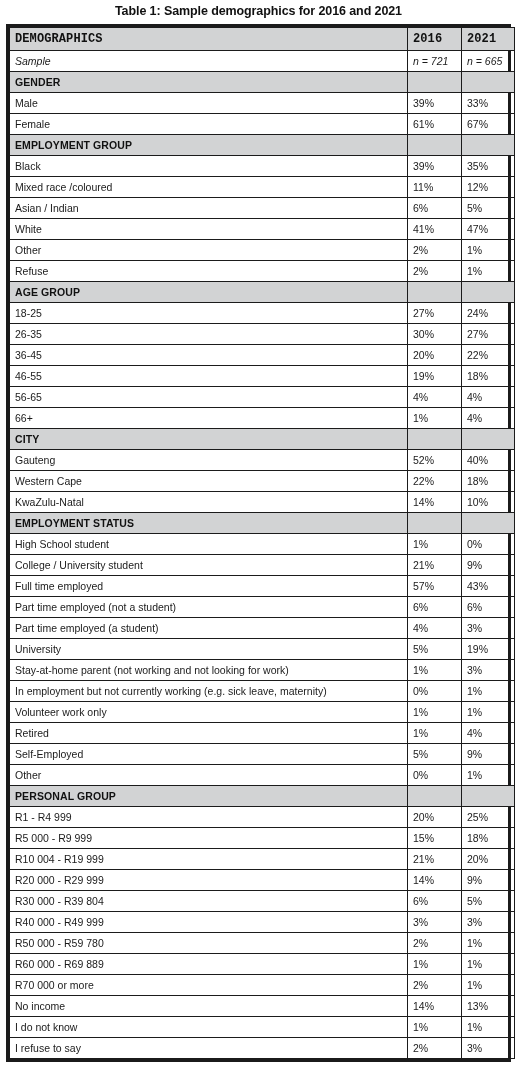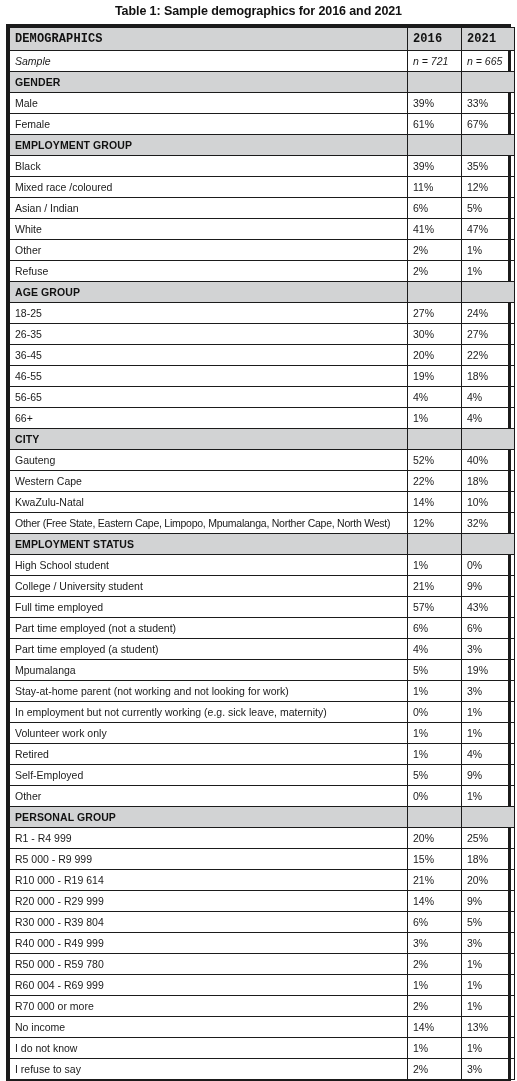--- a/index.html
+++ b/index.html
@@ -211,25 +211,20 @@
           <tr>
             <td>Western Cape</td>
             <td class="num">22%</td>
             <td class="num">18%</td>
           </tr>
           <tr>
             <td>KwaZulu-Natal</td>
             <td class="num">14%</td>
             <td class="num">10%</td>
           </tr>
-          <tr>
-            <td class="tight">Other (Free State, Eastern Cape, Limpopo, Mpumalanga, Norther Cape, North West)</td>
-            <td class="num">12%</td>
-            <td class="num">32%</td>
-          </tr>
           <tr class="section-row">
             <td>EMPLOYMENT STATUS</td>
             <td class="num"></td>
             <td class="num"></td>
           </tr>
           <tr>
             <td>High School student</td>
             <td class="num">1%</td>
             <td class="num">0%</td>
           </tr>
@@ -247,21 +242,21 @@
             <td>Part time employed (not a student)</td>
             <td class="num">6%</td>
             <td class="num">6%</td>
           </tr>
           <tr>
             <td>Part time employed (a student)</td>
             <td class="num">4%</td>
             <td class="num">3%</td>
           </tr>
           <tr>
-            <td>Mpumalanga</td>
+            <td>University</td>
             <td class="num">5%</td>
             <td class="num">19%</td>
           </tr>
           <tr>
             <td>Stay-at-home parent (not working and not looking for work)</td>
             <td class="num">1%</td>
             <td class="num">3%</td>
           </tr>
           <tr>
             <td>In employment but not currently working (e.g. sick leave, maternity)</td>
@@ -297,21 +292,21 @@
             <td>R1 - R4 999</td>
             <td class="num">20%</td>
             <td class="num">25%</td>
           </tr>
           <tr>
             <td>R5 000 - R9 999</td>
             <td class="num">15%</td>
             <td class="num">18%</td>
           </tr>
           <tr>
-            <td>R10 000 - R19 614</td>
+            <td>R10 004 - R19 999</td>
             <td class="num">21%</td>
             <td class="num">20%</td>
           </tr>
           <tr>
             <td>R20 000 - R29 999</td>
             <td class="num">14%</td>
             <td class="num">9%</td>
           </tr>
           <tr>
             <td>R30 000 - R39 804</td>
@@ -322,21 +317,21 @@
             <td>R40 000 - R49 999</td>
             <td class="num">3%</td>
             <td class="num">3%</td>
           </tr>
           <tr>
             <td>R50 000 - R59 780</td>
             <td class="num">2%</td>
             <td class="num">1%</td>
           </tr>
           <tr>
-            <td>R60 004 - R69 999</td>
+            <td>R60 000 - R69 889</td>
             <td class="num">1%</td>
             <td class="num">1%</td>
           </tr>
           <tr>
             <td>R70 000 or more</td>
             <td class="num">2%</td>
             <td class="num">1%</td>
           </tr>
           <tr>
             <td>No income</td>

